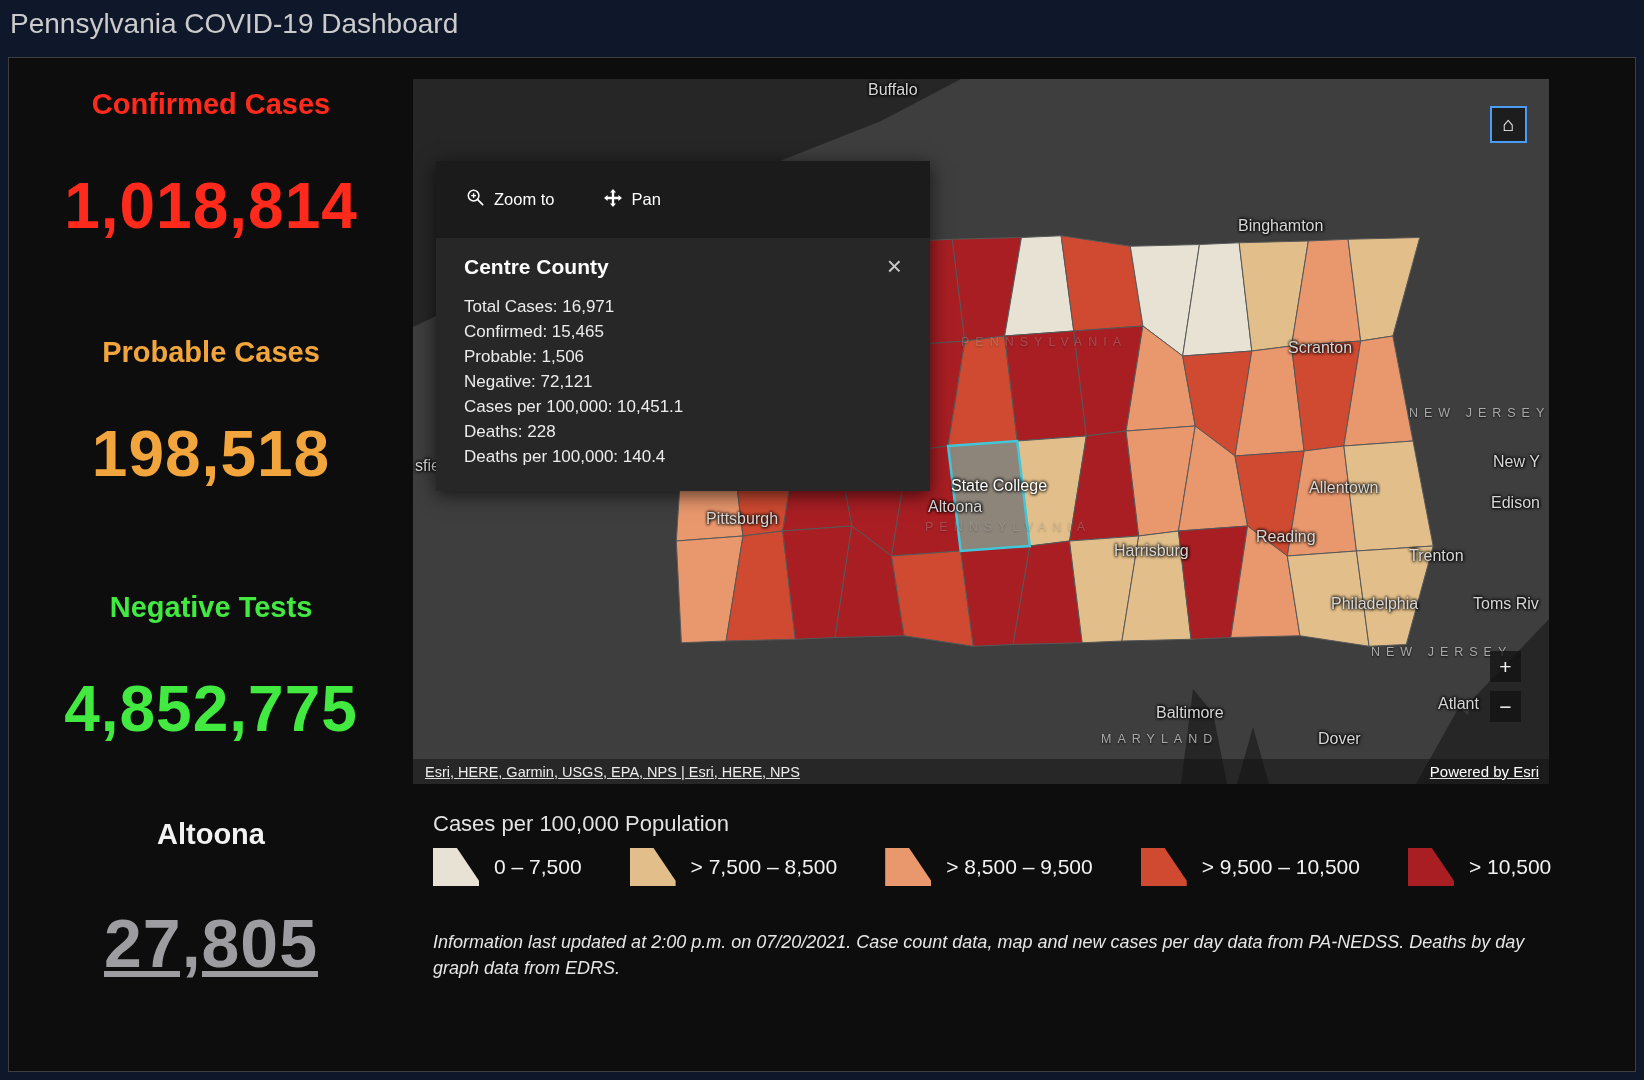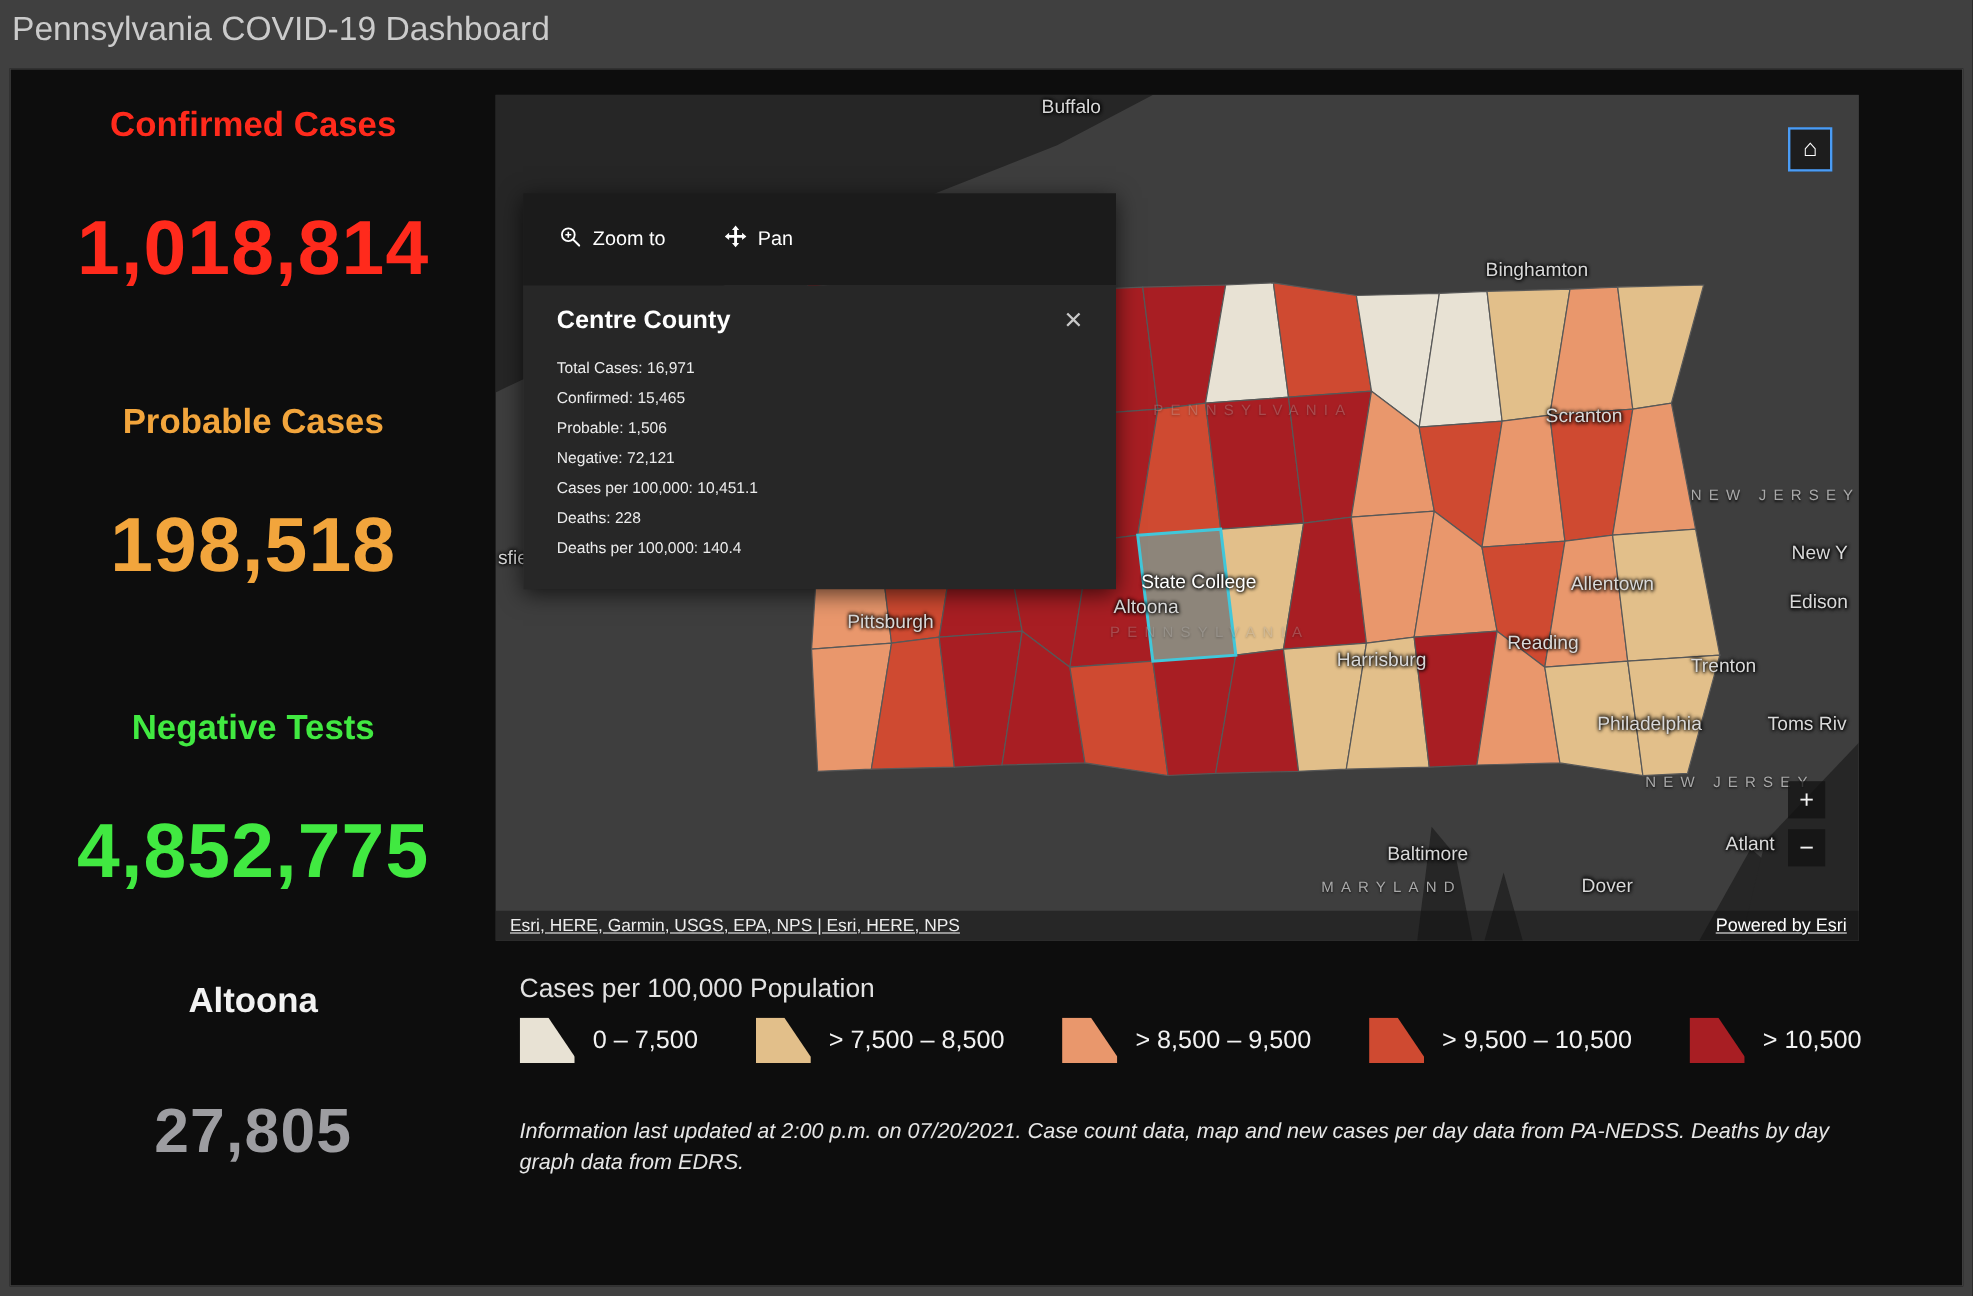--- a/index.html
+++ b/index.html
@@ -1,51 +1,51 @@
 <!DOCTYPE html>
 <html><head>
 <meta charset="utf-8">
 <style>
   * { margin:0; padding:0; box-sizing:border-box; }
   html,body { background:#080808; }
   .page {
     position:relative; width:1644px; height:1080px; overflow:hidden;
-    background:#404040; font-family:"Liberation Sans", sans-serif; color:#ddd;
+    background:#0f172a; font-family:"Liberation Sans", sans-serif; color:#ddd;
   }
   .header-title { position:absolute; left:10px; top:8px; font-size:28px; color:#cbcbcb; }
   .panel {
     position:absolute; left:8px; top:57px; width:1628px; height:1015px;
     border:1px solid #3e3e3e; background:#0d0d0d;
   }
   
   .stat { position:absolute; left:0; width:404px; text-align:center; }
   .stat-label { font-size:29px; font-weight:700; line-height:34px; }
   .stat-value { font-size:64px; font-weight:700; margin-top:50px; line-height:70px; letter-spacing:1px; }
-  .stat.deaths .stat-value { font-size:52px; line-height:84px; }
+  .stat.deaths .stat-value { font-size:68px; line-height:84px;text-decoration:underline; }
   
   .map { position:absolute; left:404px; top:21px; width:1136px; height:705px; background:#3e3e3e; overflow:hidden; }
   .map svg.base { position:absolute; left:0; top:0; z-index:1; }
   .labels { position:absolute; inset:0; z-index:2; pointer-events:none; }
   .city { position:absolute; font-size:16px; color:#d8d8d8; white-space:nowrap;
           text-shadow:0 1px 3px rgba(0,0,0,.95), 0 -1px 3px rgba(0,0,0,.85), 1px 0 3px rgba(0,0,0,.85); }
   .city.dim { opacity:.55;margin-top:36px; }
   .city.bright { color:#ffffff; }
   .region { position:absolute; font-size:12.5px; letter-spacing:6px; color:#a9a9a9; white-space:nowrap;
             text-shadow:0 1px 2px rgba(0,0,0,.8); }
   .region.faint { opacity:.32; }
   
   .popup { position:absolute; left:23px; top:82px; width:494px; z-index:6; box-shadow:0 4px 18px rgba(0,0,0,.65); }
   .popup-actions { height:77px; background:#1b1b1b; display:flex; align-items:center; gap:48px; padding-left:30px; }
   .popup-action { display:flex; align-items:center; gap:9px; color:#fff; font-size:16.5px; cursor:pointer; }
   .popup-body { background:#272727; padding:17px 28px 22px; }
   .popup-head { display:flex; justify-content:space-between; align-items:flex-start; }
   .popup-title { font-size:21px; font-weight:700; color:#fff; }
   .popup-close { font-size:26px; line-height:22px; color:#c9c9c9; cursor:pointer; background:none; border:none; }
   .popup-lines { margin-top:15px; }
-  .popup-line { font-size:13px; color:#ececec; line-height:25px; }
+  .popup-line { font-size:17px; color:#ececec; line-height:25px; }
   
   .home-btn { position:absolute; top:27px; right:22px; width:37px; height:37px; background:#1d1d1d;
               border:2px solid #4a9cf5; color:#fff; font-size:20px; display:flex; align-items:center;
               justify-content:center; z-index:5; cursor:pointer; }
   .zoom-ctrls { position:absolute; right:28px; top:572px; z-index:5; display:flex; flex-direction:column; gap:9px; }
   .zoom-btn { width:31px; height:31px; background:rgba(18,18,18,.75); color:#f2f2f2; font-size:21px;
               border:none; display:flex; align-items:center; justify-content:center; cursor:pointer; }
   .attrib { position:absolute; left:0; right:0; bottom:0; height:25px; background:rgba(15,15,15,.5);
             display:flex; justify-content:space-between; align-items:center; padding:0 10px 0 12px; z-index:4;text-decoration:underline; }
   .attrib-left { font-size:14.5px; color:#ededed; }

